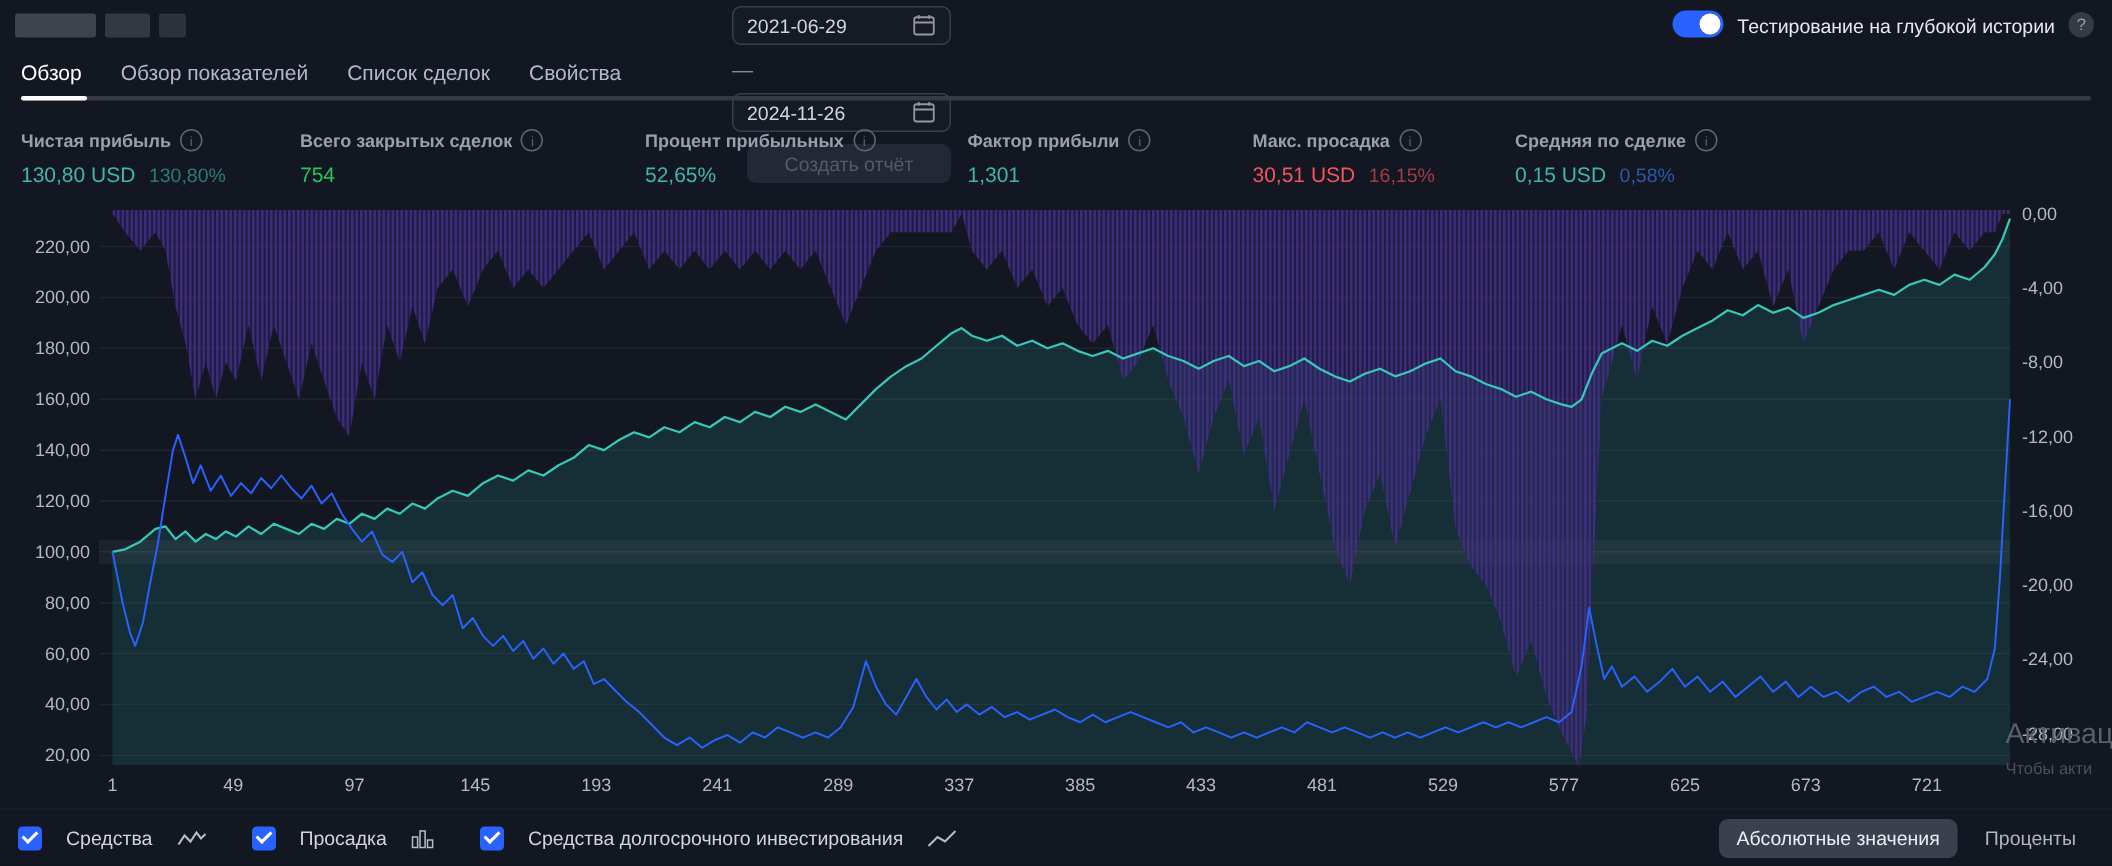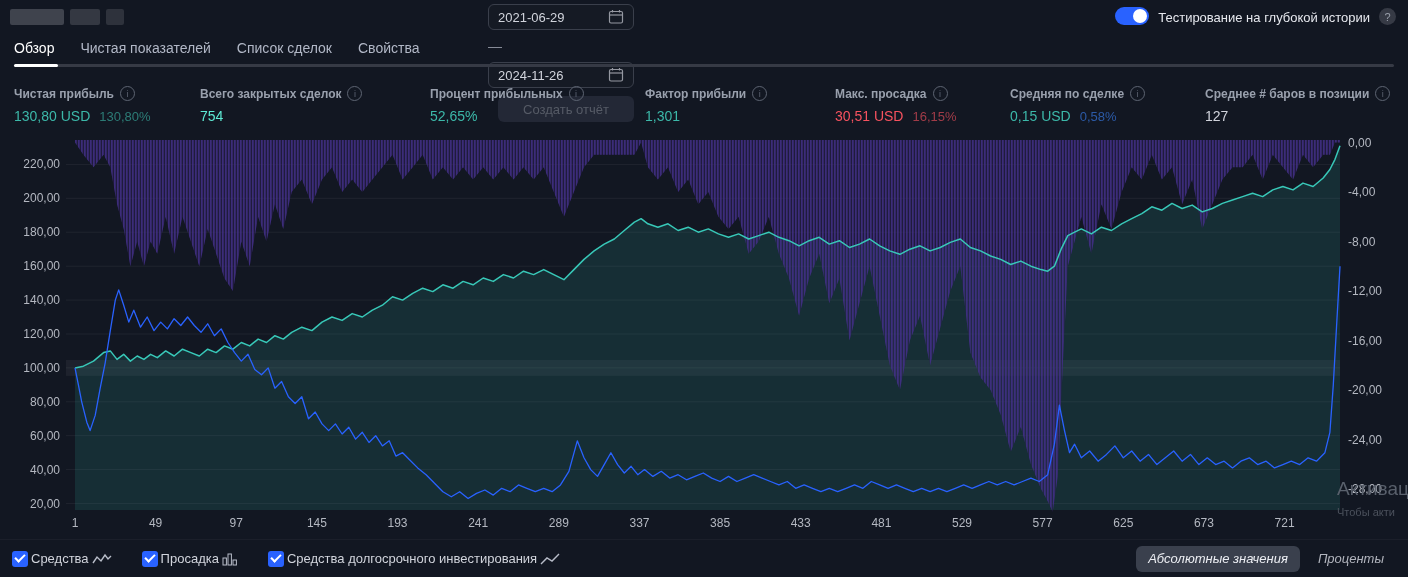--- a/index.html
+++ b/index.html
@@ -45,29 +45,29 @@
   .info-icon::after{content:"i";}
   .value-row{margin-top:7px;font-size:14px;display:flex;gap:9px;align-items:baseline;}
   .secondary{opacity:.62;font-size:13px;}
 
   
   #chart-svg{position:absolute;top:135px;left:0;}
 
   
   .legend-bar{position:absolute;bottom:0;left:0;right:0;height:38px;display:flex;align-items:center;
     padding:0 12px;gap:30px;font-size:13px;box-sizing:border-box;border-top:1px solid #1b1f2a;}
-  .legend-item{display:flex;align-items:center;gap:3px;cursor:pointer;}
+  .legend-item{display:flex;align-items:center;gap:16px;cursor:pointer;}
   .checkbox{width:16px;height:16px;border-radius:3px;background:#2962ff;display:flex;align-items:center;
     justify-content:center;flex:none;}
   .checkbox::after{content:"";width:8px;height:4px;border-left:2px solid #fff;border-bottom:2px solid #fff;
     transform:rotate(-45deg);margin-bottom:3px;}
   .legend-icon{display:flex;align-items:center;color:#b8bdc9;}
   .footer-buttons{margin-left:auto;display:flex;gap:6px;}
   .fbtn{height:26px;padding:0 12px;border-radius:6px;font-size:13px;display:flex;align-items:center;
-    color:#b2b5be;cursor:pointer;font-style:italic;}
+    color:#b2b5be;cursor:pointer;}
   .fbtn.active{background:#3a404d;color:#eceef3;}
 </style>
 </head>
 <body>
 
 <div class="app">
 
   <div class="topbar">
     <div class="redacted r1"></div>
     <div class="redacted r2"></div>
@@ -100,21 +100,21 @@
       <div class="toggle">
           <div class="knob"></div>
         </div>
       <span>Тестирование на глубокой истории</span>
       <span class="help-icon"></span>
     </div>
   </div>
 
   <div class="tabs">
     <span class="tab active">Обзор</span>
-    <span class="tab">Чистая показателей</span>
+    <span class="tab">Обзор показателей</span>
     <span class="tab">Список сделок</span>
     <span class="tab">Свойства</span>
   </div>
   <div class="tab-track"></div>
   <div class="tab-underline"></div>
 
   <div class="metrics">
     <div class="metric m0">
       <div class="label-row">
           <span>Чистая прибыль</span>
@@ -124,21 +124,21 @@
           <span style="color: rgb(60, 184, 169); text-align: center;">130,80 USD</span>
           <span class="secondary" style="color: rgb(60, 184, 169);">130,80%</span>
         </div>
     </div>
     <div class="metric m1">
       <div class="label-row">
           <span>Всего закрытых сделок</span>
           <span class="info-icon"></span>
         </div>
       <div class="value-row">
-          <span style="color: #5eead4;">754</span>
+          <span style="color: #22c55e;">754</span>
         </div>
     </div>
     <div class="metric m2">
       <div class="label-row">
           <span>Процент прибыльных</span>
           <span class="info-icon"></span>
         </div>
       <div class="value-row">
           <span style="color: rgb(60, 184, 169);">52,65%</span>
         </div>
@@ -163,29 +163,20 @@
         </div>
     </div>
     <div class="metric m5">
       <div class="label-row">
           <span>Средняя по сделке</span>
           <span class="info-icon"></span>
         </div>
       <div class="value-row">
           <span style="color: rgb(60, 184, 169);">0,15 USD</span>
           <span class="secondary" style="color: #3b82f6;">0,58%</span>
-        </div>
-    </div>
-    <div class="metric m6">
-      <div class="label-row">
-          <span>Среднее # баров в позиции</span>
-          <span class="info-icon"></span>
-        </div>
-      <div class="value-row">
-          <span style="color: rgb(209, 212, 220);">127</span>
         </div>
     </div>
   </div>
 
   <svg id="chart-svg" width="1408" height="405" font-family="Liberation Sans, sans-serif">
     <defs>
       <pattern id="ddstripes" patternUnits="userSpaceOnUse" width="3" height="8">
         <rect x="0" y="0" width="1.7" height="8" fill="#45318f"></rect>
       </pattern>
     </defs>

